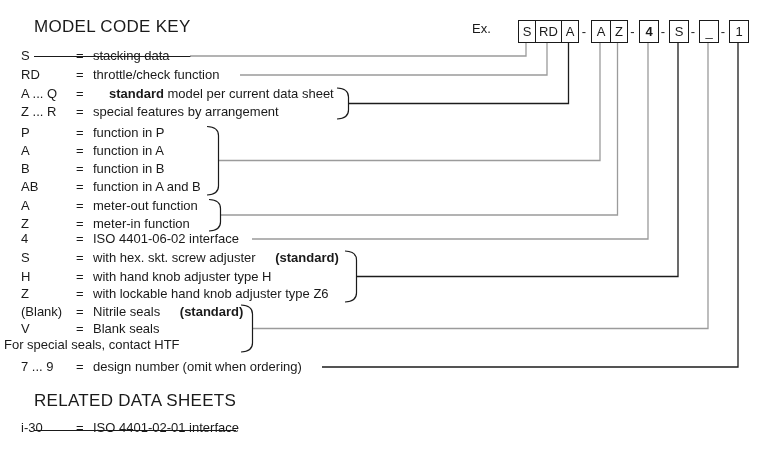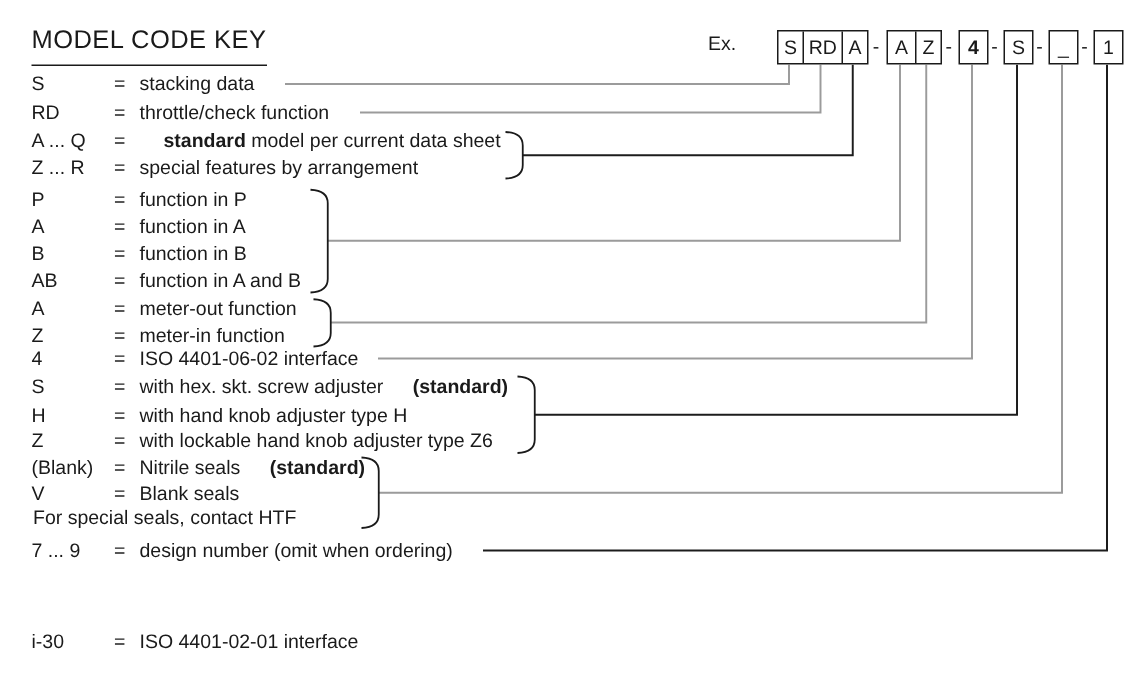--- a/index.html
+++ b/index.html
@@ -1,27 +1,27 @@
 <!DOCTYPE html>
 <html><head>
 <meta charset="utf-8">
 <style>
   html,body{margin:0;padding:0;background:#ffffff;}
   body{width:763px;height:452px;overflow:hidden;
        font-family:"Liberation Sans", sans-serif;color:#1a1a1a;}
   #page{position:relative;width:763px;height:452px;background:#fff;}
-  .section-title{position:absolute;left:21px;font-size:17px;letter-spacing:.3px;
-       padding-bottom:6px;border-bottom:1.4px solid #1a1a1a;white-space:nowrap;}
+  .section-title{position:absolute;left:34px;font-size:17px;letter-spacing:.3px;
+       padding-bottom:19px;border-bottom:1.4px solid #1a1a1a;white-space:nowrap;}
   #key-title{top:17px;}
   #related-title{top:391px;}
   .row{position:absolute;left:0;height:18px;line-height:18px;font-size:13px;white-space:nowrap;}
   .row .code{position:absolute;left:21px;}
   .row .eq{position:absolute;left:76px;}
   .row .desc{position:absolute;left:93px;}
-  .row .desc.nocode{left:22px;}
+  .row .desc.nocode{left:4px;}
   .b{font-weight:bold;margin-left:16px;}
   #ex-label{position:absolute;left:472px;top:21px;font-size:13px;line-height:16px;}
   .code-box-group{position:absolute;top:20px;height:23px;display:flex;
        border:1px solid #1a1a1a;box-sizing:border-box;background:#fff;}
   .code-box{display:flex;align-items:center;justify-content:center;
        font-size:13px;height:100%;box-sizing:border-box;}
   .code-box + .code-box{border-left:1px solid #1a1a1a;}
   .sep{position:absolute;top:31px;font-size:13px;transform:translate(-50%,-50%);}
   svg#wires{position:absolute;left:0;top:0;width:763px;height:452px;pointer-events:none;}
 </style>
@@ -162,20 +162,21 @@
       <div class="row" style="top: 336px;">
         <span class="desc nocode">For special seals, contact HTF</span>
       </div>
       <div class="row" style="top: 358px;">
         <span class="code">7 ... 9</span>
         <span class="eq">=</span>
         <span class="desc">design number (omit when ordering)</span>
       </div>
     </div>
 
+  <div id="related-title" class="section-title">RELATED DATA SHEETS</div>
   <div id="related-rows">
       <div class="row" style="top: 419px;">
         <span class="code">i-30</span>
         <span class="eq">=</span>
         <span class="desc">ISO 4401-02-01 interface</span>
       </div>
     </div>
 </div>
 
 </body></html>

